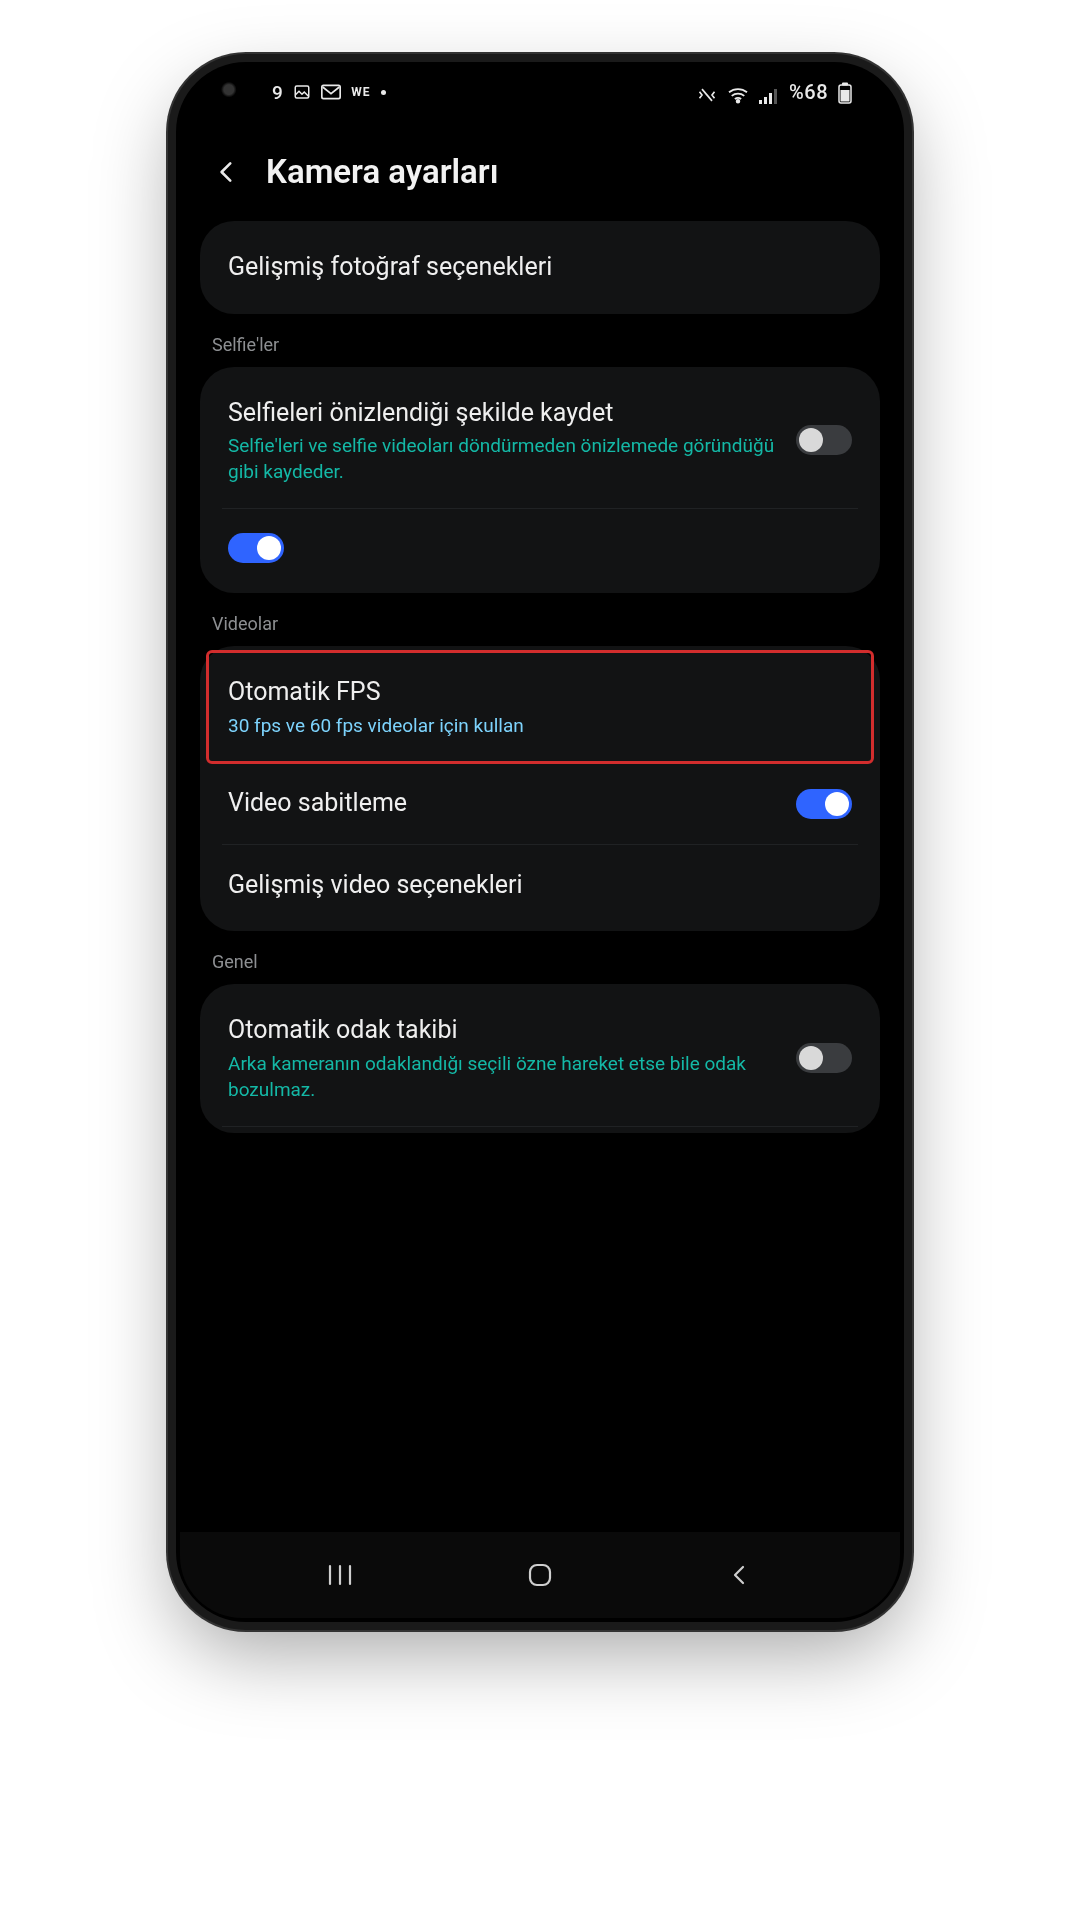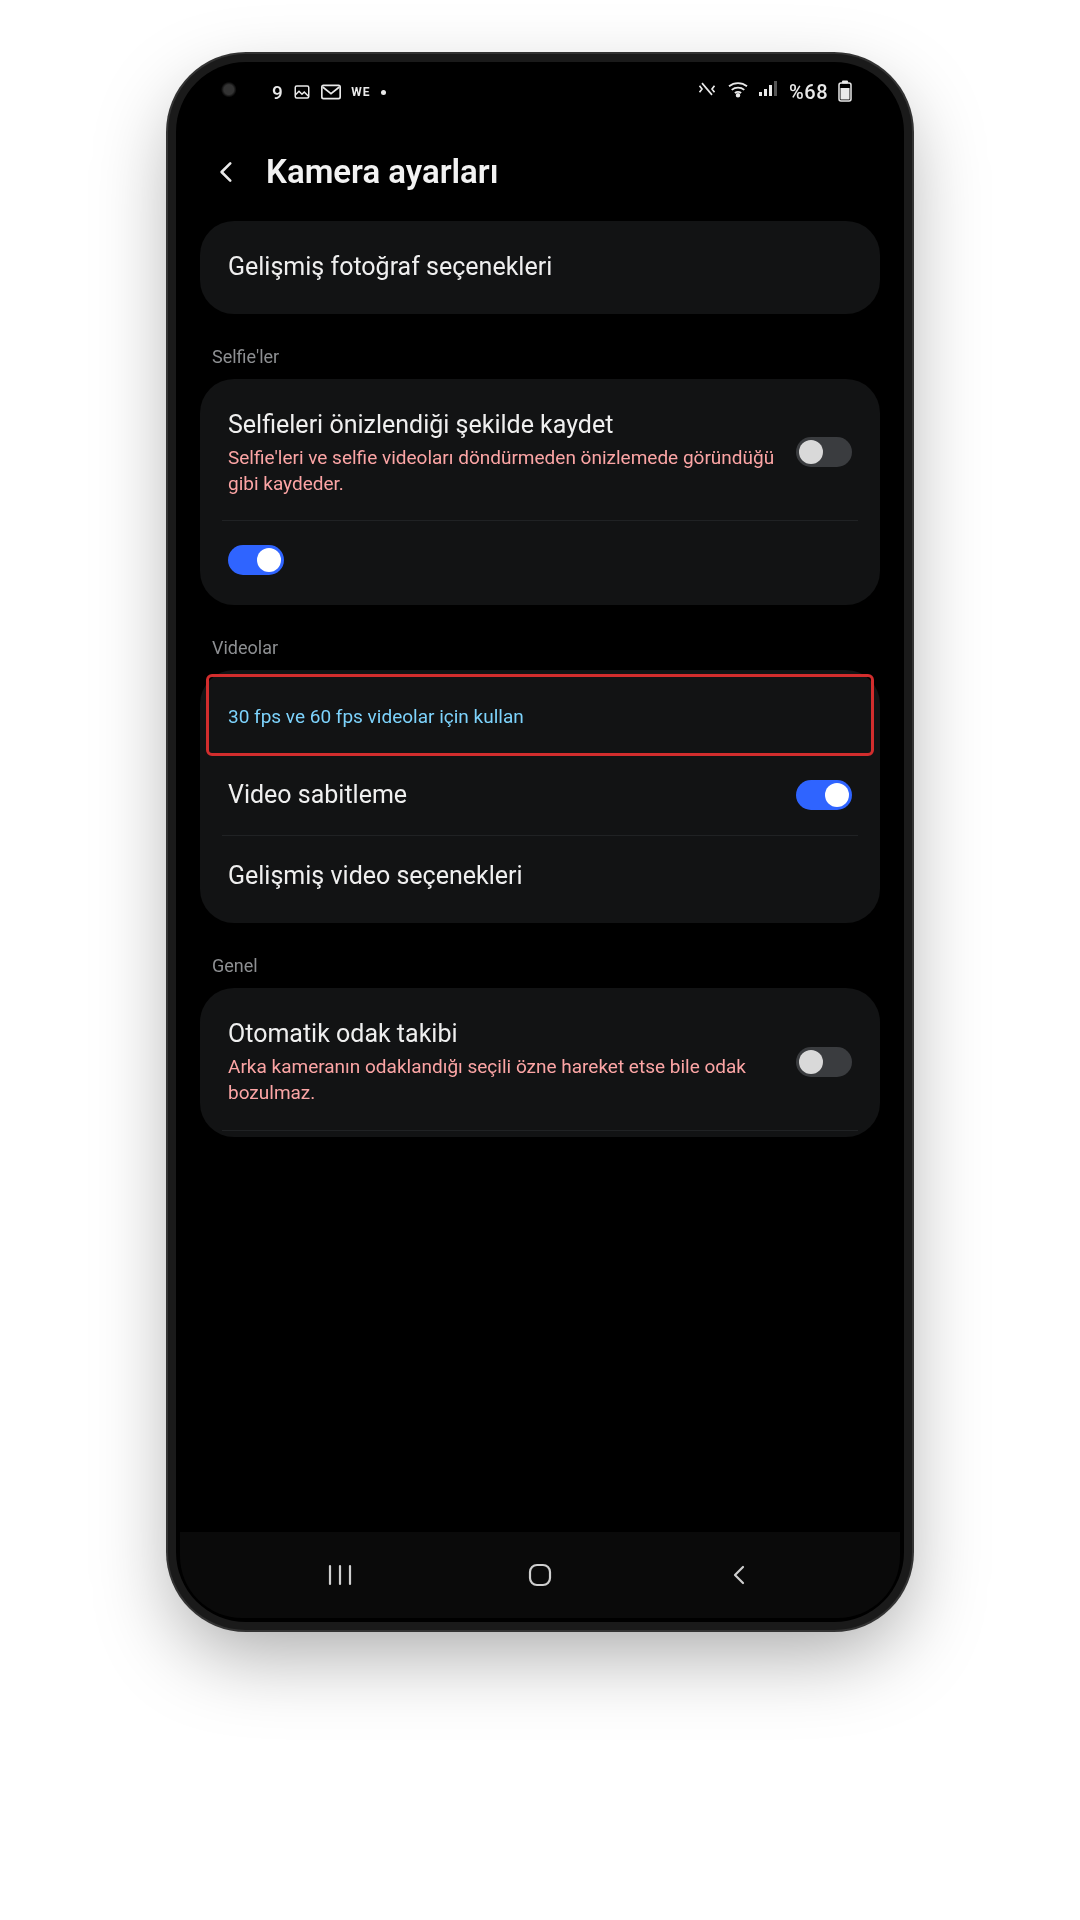--- a/index.html
+++ b/index.html
@@ -49,21 +49,21 @@
       height: 52px;
       display: flex;
       align-items: center;
       justify-content: space-between;
       padding: 0 48px 0 92px;
       font-size: 19px;
       font-weight: 500;
       letter-spacing: .5px;
     }
     .sb-left { display: flex; align-items: center; gap: 10px; }
-    .sb-right { display: flex; align-items: flex-start; gap: 10px; }
+    .sb-right { display: flex; align-items: flex-end; gap: 10px; }
     .sb-ico { display: inline-flex; align-items: center; }
     .sb-dot { width: 5px; height: 5px; border-radius: 50%; background: #e9e9e9; }
 
     .header {
       display: flex;
       align-items: center;
       gap: 20px;
       padding: 34px 34px 30px 28px;
     }
     .back {
@@ -77,39 +77,38 @@
     .content {
       flex: 1;
       overflow: hidden;
       padding: 0 20px;
     }
 
     .card {
       background: #121314;
       border-radius: 34px;
       padding: 6px 0;
-      margin-bottom: 12px;
     }
     .group-label {
       color: #8d8f92;
       font-size: 18px;
       padding: 20px 10px 12px 12px;
     }
 
     .row {
       display: flex;
       align-items: center;
       justify-content: space-between;
       padding: 24px 28px;
       gap: 18px;
     }
     .row + .sep { height: 1px; background: #202224; margin: 0 22px; }
     .row-text { flex: 1; min-width: 0; }
     .row-title { font-size: 25px; color: #efefef; line-height: 1.3; }
-    .row-sub { font-size: 19px; color: #fca5a5; line-height: 1.35; margin-top: 4px; }
+    .row-sub { font-size: 19px; color: #14b8a6; line-height: 1.35; margin-top: 4px; }
     .row-sub.link { color: #7dd3fc; }
 
     .highlight {
       outline: 3px solid #d22d2d;
       outline-offset: -1px;
       border-radius: 4px;
       margin: 0 8px;
       padding-left: 20px; padding-right: 20px;
     }
 
@@ -226,20 +225,21 @@
         <div class="sep"></div>
         <div class="row">
           <div class="tgl on"></div>
         </div>
       </div>
 
       <div class="group-label">Videolar</div>
       <div class="card">
         <div class="row highlight">
           <div class="row-text">
+            <div class="row-title">Otomatik FPS</div>
             <div class="row-sub link">30 fps ve 60 fps videolar için kullan</div>
           </div>
         </div>
         <div class="sep"></div>
         <div class="row">
           <div class="row-text">
             <div class="row-title">Video sabitleme</div>
           </div>
           <div class="tgl on"></div>
         </div>

